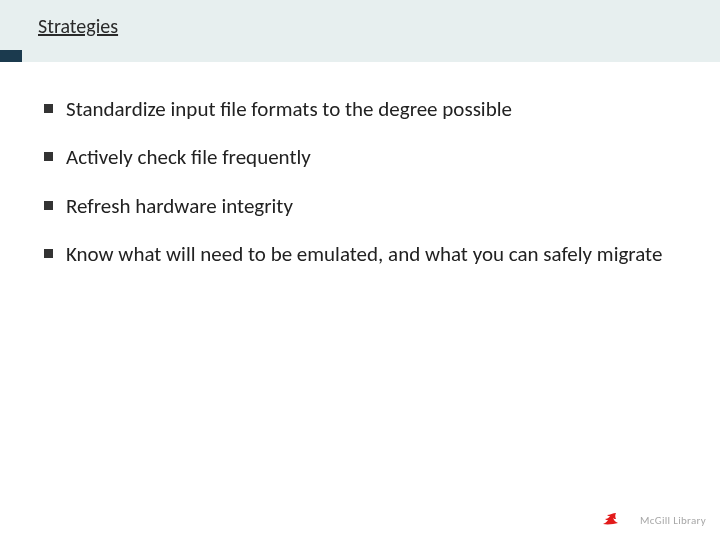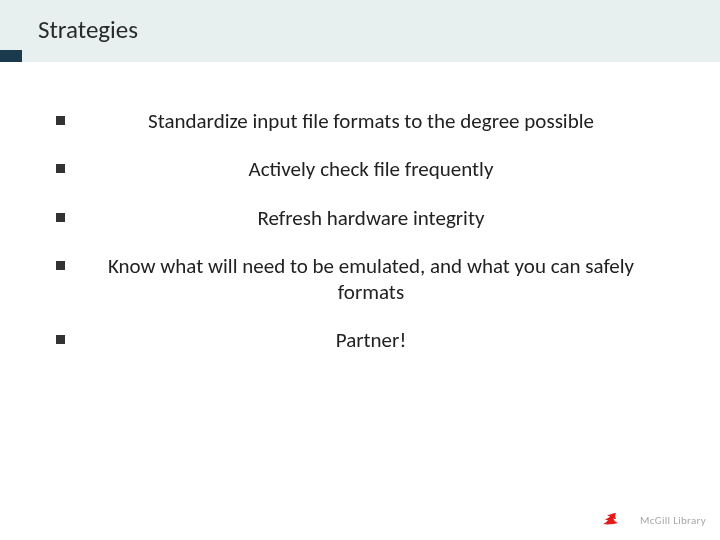--- a/index.html
+++ b/index.html
@@ -23,31 +23,31 @@
     left: 0;
     bottom: 0;
     width: 22px;
     height: 12px;
     background: #1b3a4e;
   }
   .header .title {
     position: absolute;
     left: 38px;
     top: 14px;
-    font-size: 25px;
+    font-size: 20px;
     color: #2a2a2a;
+    text-decoration: underline;
   }
   .content {
     padding: 30px 40px 0 40px;
   }
   ul.bullets {
     list-style: none;
-    margin: 16px;
+    margin: 4px;
     padding: 0;
-    text-align: center;
   }
   ul.bullets li {
     position: relative;
     padding-left: 22px;
     margin: 0 0 22px 0;
     font-size: 21px;
     line-height: 1.25;
     color: #222;
   }
   ul.bullets li::before {
@@ -83,22 +83,21 @@
 <div class="header">
   <div class="accent"></div>
   <div class="title">Strategies</div>
 </div>
 
 <div class="content">
   <ul class="bullets">
     <li><span>Standardize input file formats to the degree possible</span></li>
     <li><span>Actively check file frequently</span></li>
     <li><span>Refresh hardware integrity</span></li>
-    <li><span>Know what will need to be emulated, and what you can safely formats</span></li>
-    <li><span>Partner!</span></li>
+    <li><span>Know what will need to be emulated, and what you can safely migrate</span></li>
   </ul>
 </div>
 
 <div class="footer">
   <span class="logo">
     <svg width="18" height="14" viewBox="0 0 18 14">
       <path d="M1 12 C3 11 5 10 6 8 C5 8 4 8 3 7 C5 7 7 6 8 4 C7 4 6 4 5 3 C8 3 11 1 14 1 C13 3 13 5 14 7 C13 7 12 7 11 6 C12 8 13 10 16 11 C12 12 6 13 1 12 Z" fill="#e21a1a"></path>
     </svg>
   </span>
   <span class="brand">McGill Library</span>

